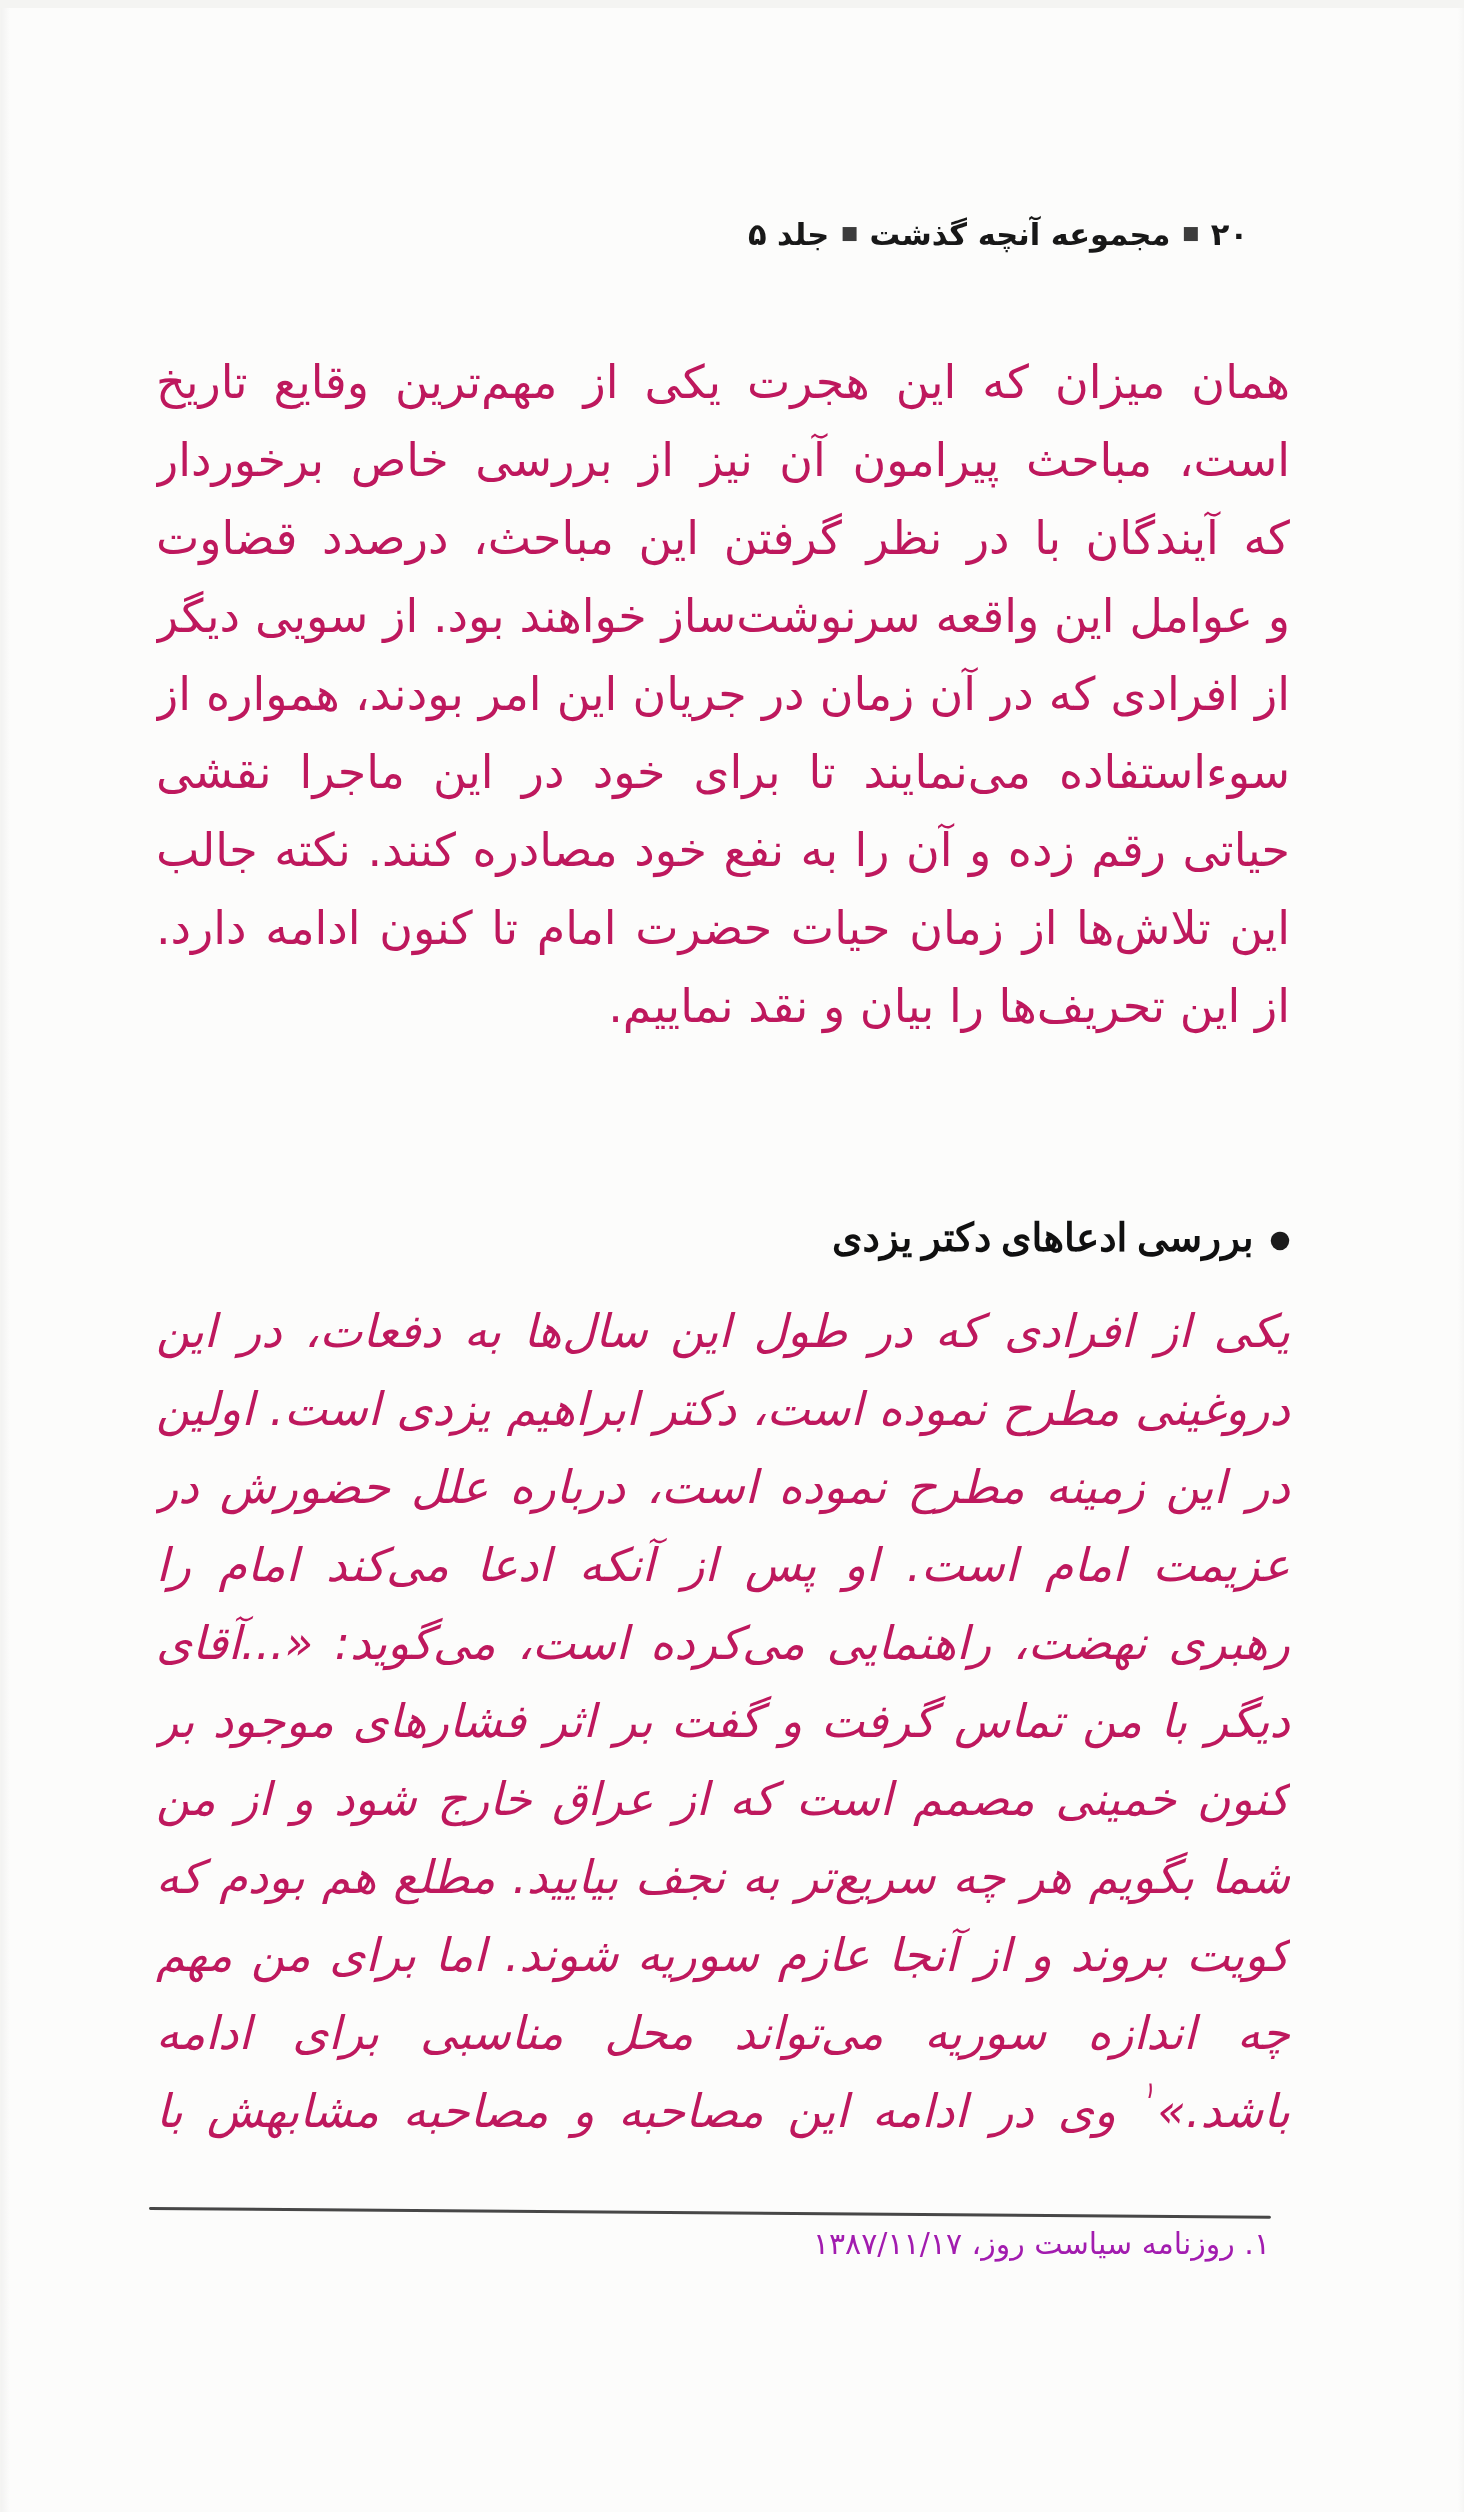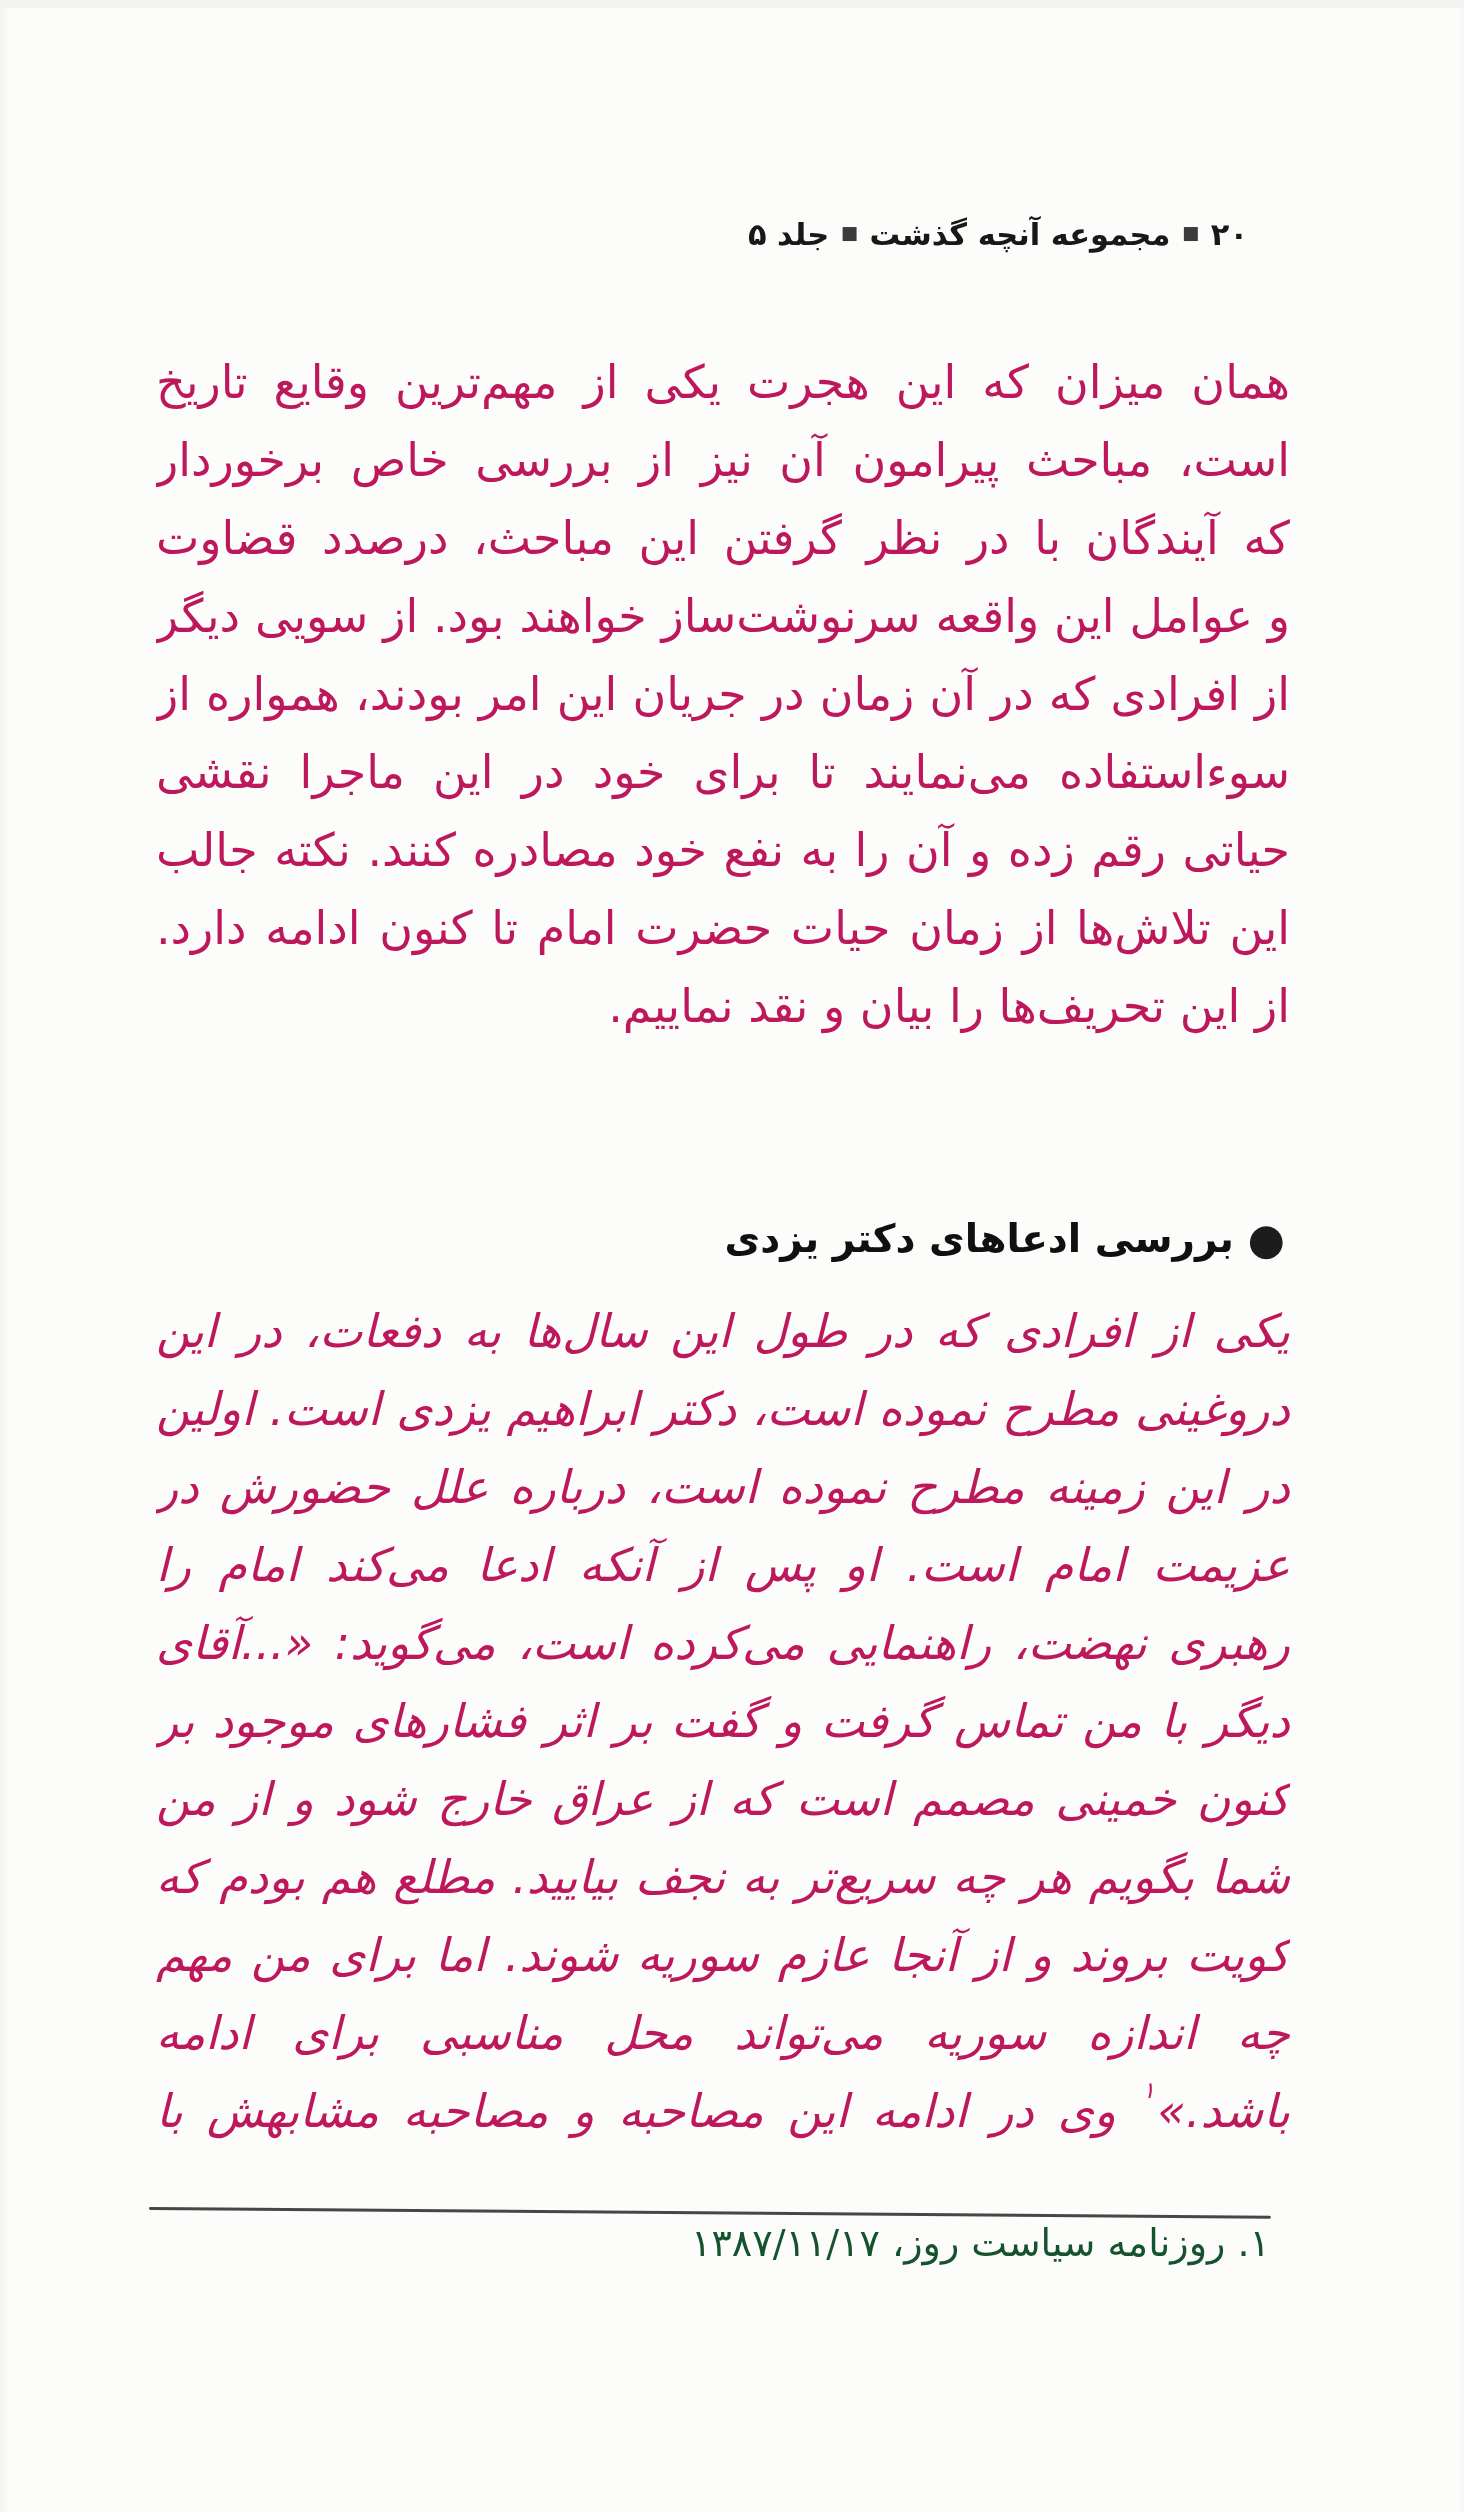--- a/index.html
+++ b/index.html
@@ -51,37 +51,38 @@
   .para .line.last{text-align-last:right;}
   .para sup{
     font-size:0.5em;line-height:0;position:relative;top:-0.55em;
     margin:0 2.7px;
   }
   #para1{top:335px;}
   #para2{top:1284px;font-style:italic;}
 
   
   .heading{
-    position:absolute;top:1194px;right:180px;
+    position:absolute;top:1194px;right:172px;
     font-size:39px;font-weight:bold;line-height:70px;color:#101010;
     white-space:nowrap;
+    font-family:Liberation Serif, serif;
   }
   .heading .bullet{
     font-size:43px;margin-left:13.5px;position:relative;top:2px;color:#1c1c1c;
   }
 
   
   .footnote-rule{
     position:absolute;top:2199px;left:149px;width:1122px;height:3.4px;
     background:#2e2e2e;opacity:.88;border-radius:2px;
     transform:rotate(0.45deg);transform-origin:left center;
   }
   .footnote{
     position:absolute;top:2214px;right:195px;
-    font-size:38px;line-height:43px;color:#14532d;white-space:nowrap;
+    font-size:30px;line-height:43px;color:#a21caf;white-space:nowrap;
   }
 </style>
 </head>
 <body>
 
 <div class="page">
 
   <div class="scan-edge-left"></div>
   <div class="scan-edge-right"></div>
 

